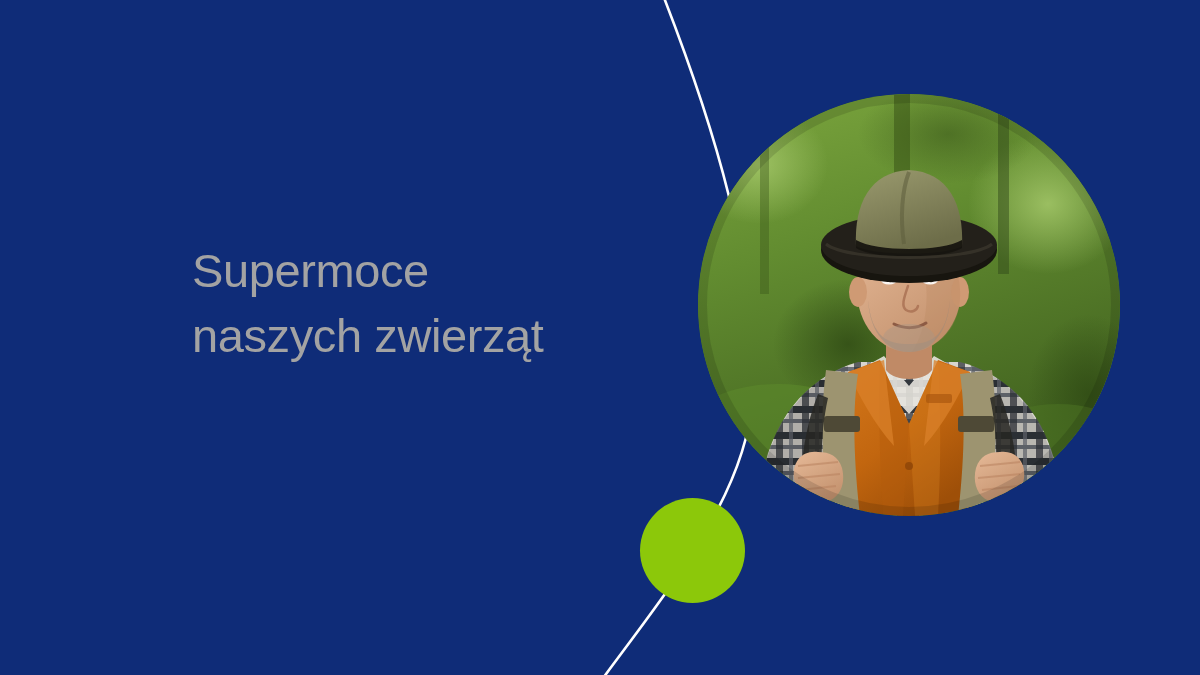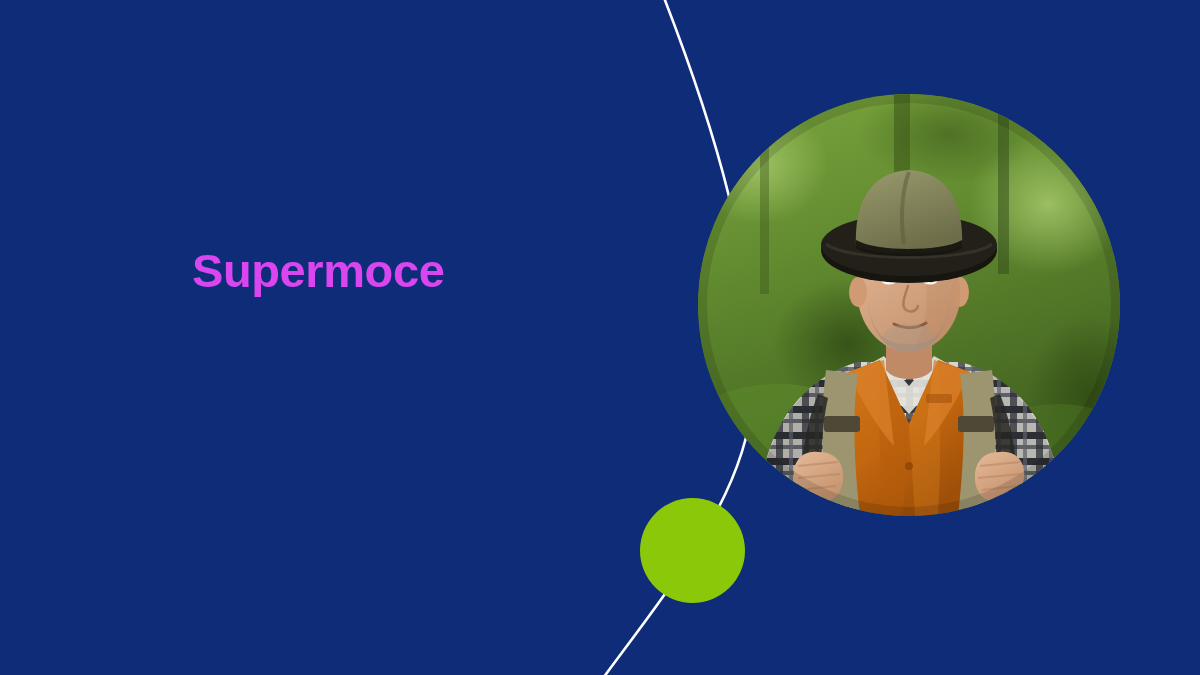--- a/index.html
+++ b/index.html
@@ -31,23 +31,23 @@
     width:105px; height:105px;
     border-radius:50%;
     background:#8cc80a;
   }
 
   
   .headline {
     position:absolute;
     left:192px; top:238px;
     width:470px;
-    color:#d946ef;
+    color:#a3a3a3;
     font-size:47px;
-    font-weight:700;
+    font-weight:400;
     line-height:65px;
     letter-spacing:-0.4px;
   }
   .headline .ln { display:block; white-space:nowrap; }
 
   
   .photo-circle {
     position:absolute;
     left:698px; top:94px;
     width:422px; height:422px;
@@ -63,20 +63,21 @@
 <div id="stage">
 
   <svg class="curve-layer" viewBox="0 0 1200 675" preserveAspectRatio="none">
     <path d="M 661 -10 C 712 120, 760 270, 752 400 C 746 498, 660 600, 598 685" fill="none" stroke="#ffffff" stroke-width="2.6" stroke-linecap="round"></path>
   </svg>
 
   <div class="accent-dot"></div>
 
   <h1 class="headline">
     <span class="ln">Supermoce</span>
+    <span class="ln">naszych zwierząt</span>
   </h1>
 
   <div class="photo-circle" title="Mężczyzna w kapeluszu z plecakiem w lesie">
     <svg viewBox="0 0 422 422" preserveAspectRatio="xMidYMid slice">
       <defs>
         <linearGradient id="forestG" x1="0" y1="0" x2="0.3" y2="1">
           <stop offset="0%" stop-color="#7ca63e"></stop>
           <stop offset="40%" stop-color="#628c30"></stop>
           <stop offset="100%" stop-color="#3f5f1e"></stop>
         </linearGradient>

